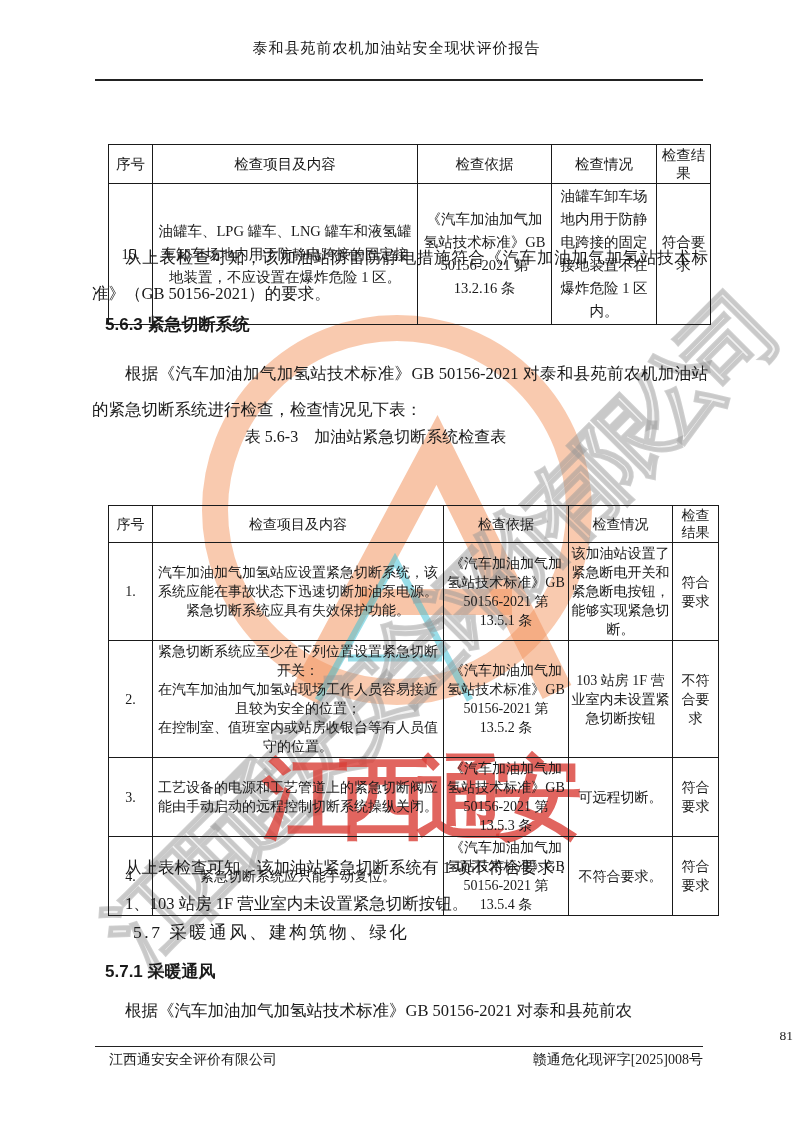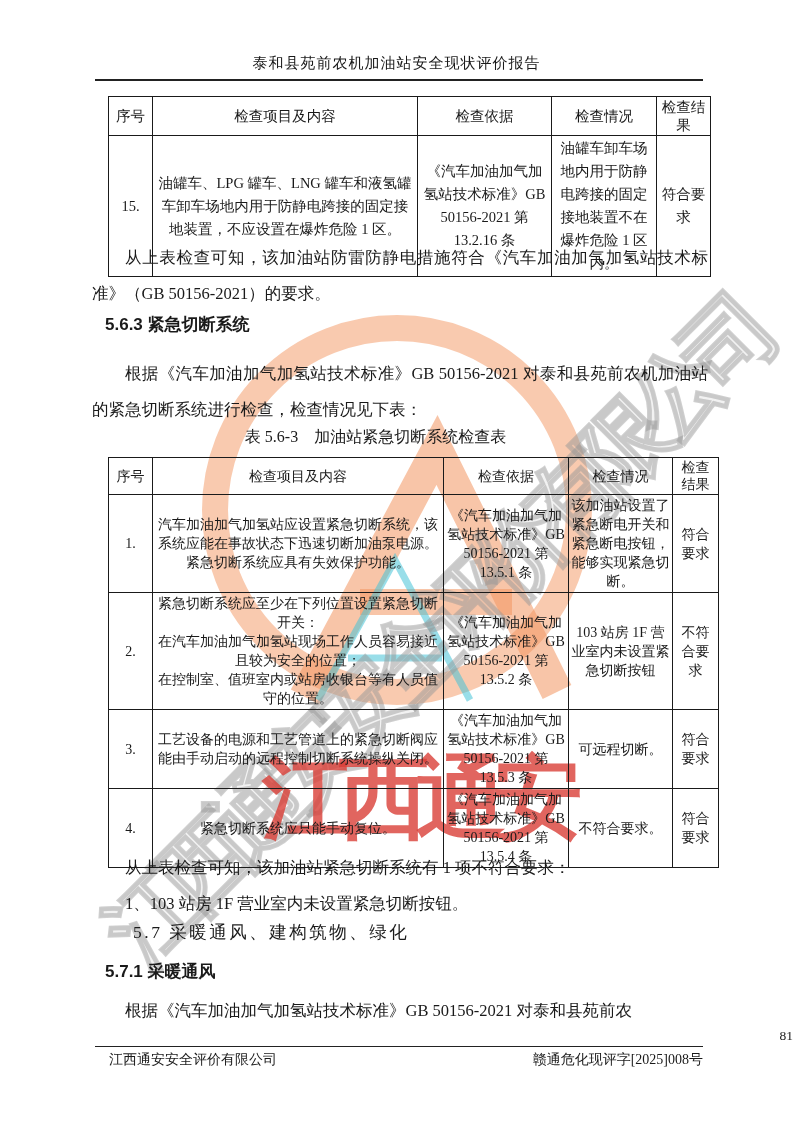--- a/index.html
+++ b/index.html
@@ -20,32 +20,32 @@
   }
   .wm-red{
     position:absolute;left:262px;top:738px;
     font-size:90px;font-weight:bold;letter-spacing:-13px;white-space:nowrap;
     color:rgba(217,62,55,0.80);
     font-family:"Liberation Serif",serif;
     text-align:center;
   }
   
   .content{position:absolute;inset:0;z-index:1;}
-  .hdr-title{position:absolute;left:0;top:54px;width:793px;text-align:center;
+  .hdr-title{position:absolute;left:0;top:39px;width:793px;text-align:center;
     font-size:15px;letter-spacing:1px;font-family:Liberation Mono, monospace;}
   .hdr-rule{position:absolute;left:95px;top:79px;width:608px;border-top:2px solid #222;}
   .para{position:absolute;left:92px;width:616px;font-size:16.5px;line-height:36px;
     text-align:justify;text-indent:2em;}
   .h-sans{position:absolute;left:105px;font-size:17px;font-weight:bold;
     font-family:Liberation Sans, sans-serif;}
   .h-kai{position:absolute;left:105px;font-size:17.5px;font-weight:normal;
     letter-spacing:2.5px;margin-left:28px;}
   .tcaption{position:absolute;left:0;width:751px;text-align:center;font-size:16px;}
   table.chk{position:absolute;border-collapse:collapse;table-layout:fixed;
-    font-size:14px;}
+    font-size:14px;margin-top:48px;}
   table.chk td,table.chk th{border:1.5px solid #1a1a1a;font-weight:normal;
     text-align:center;vertical-align:middle;padding:1px 2px;overflow:hidden;}
   #table1{left:108px;top:96px;width:602px;font-size:14.5px;line-height:23px;}
   #table1 th{line-height:18px;}
   #table2{left:108px;top:457px;width:610px;line-height:19px;}
   #table2 th{line-height:17px;}
   .pagenum{position:absolute;left:0;top:1028px;width:793px;text-align:right;font-size:13.5px;}
   .ftr-rule{position:absolute;left:95px;top:1046px;width:608px;border-top:1.5px solid #222;}
   .ftr{position:absolute;left:95px;top:1051px;width:608px;font-size:14px;}
   .ftr .l{float:left;padding-left:14px;}

